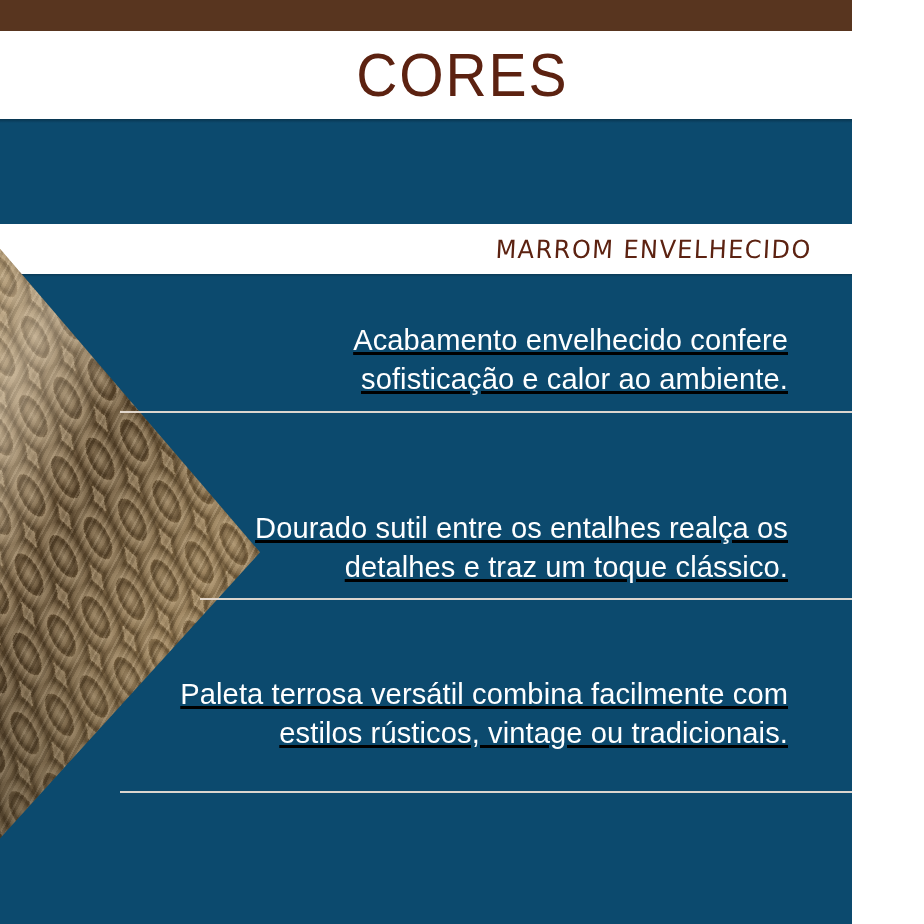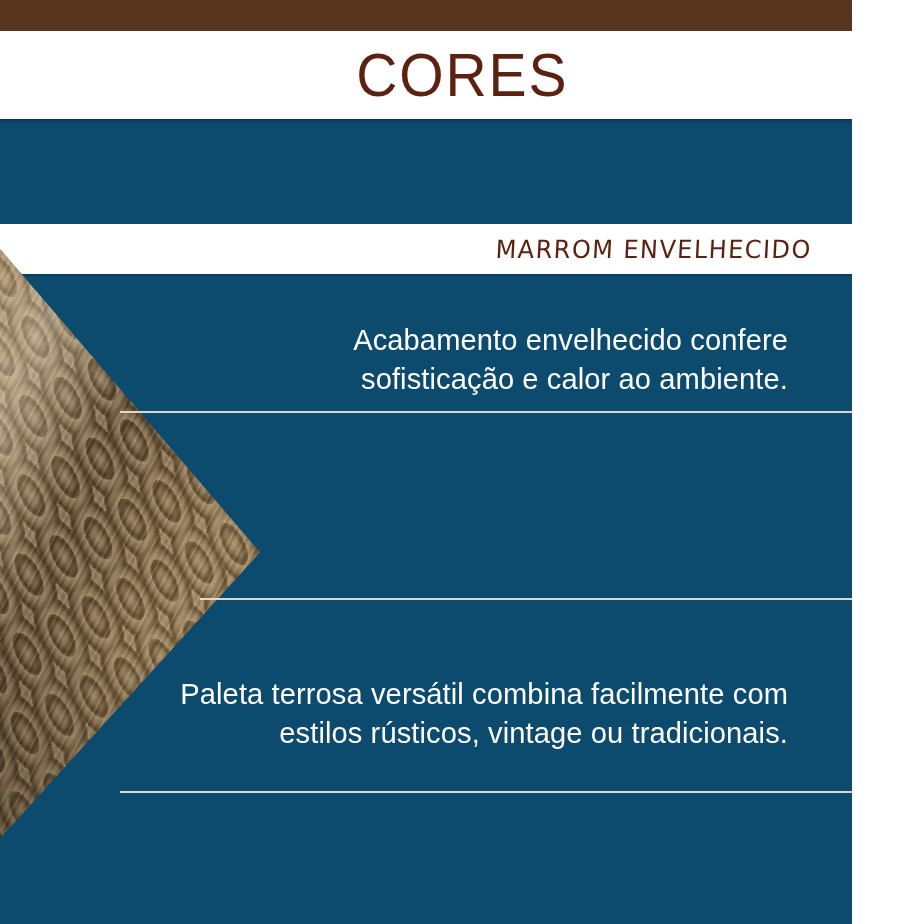--- a/index.html
+++ b/index.html
@@ -81,20 +81,21 @@
     letter-spacing: 1.5px;
     transform: skewX(-3deg) scaleX(0.96);
   }
 
   
   .feature {
     position: absolute;
     right: 64px;
     width: 700px;
     text-align: right;
+    text-decoration: underline;
   }
   .feature-text {
     color: #FFFFFF;
     font-family: "Liberation Sans", sans-serif;
     font-size: 30px;
     font-weight: 300;
     line-height: 1.30;
     letter-spacing: 0.1px;
     display: block;
     transform: scaleX(0.97);
@@ -212,20 +213,24 @@
     <div class="frame-shadow"></div>
   </div>
 
   <div class="feature" id="feature-1">
     <span class="feature-text">Acabamento envelhecido confere</span>
     <span class="feature-text">sofisticação e calor ao ambiente.</span>
   </div>
   <div class="divider" id="divider-1"></div>
   <div class="divider-dot" id="dot-1"></div>
 
+  <div class="feature" id="feature-2">
+    <span class="feature-text">Dourado sutil entre os entalhes realça os</span>
+    <span class="feature-text">detalhes e traz um toque clássico.</span>
+  </div>
   <div class="divider" id="divider-2"></div>
   <div class="divider-dot" id="dot-2"></div>
 
   <div class="feature" id="feature-3">
     <span class="feature-text">Paleta terrosa versátil combina facilmente com</span>
     <span class="feature-text">estilos rústicos, vintage ou tradicionais.</span>
   </div>
   <div class="divider" id="divider-3"></div>
   <div class="divider-dot" id="dot-3"></div>
 

